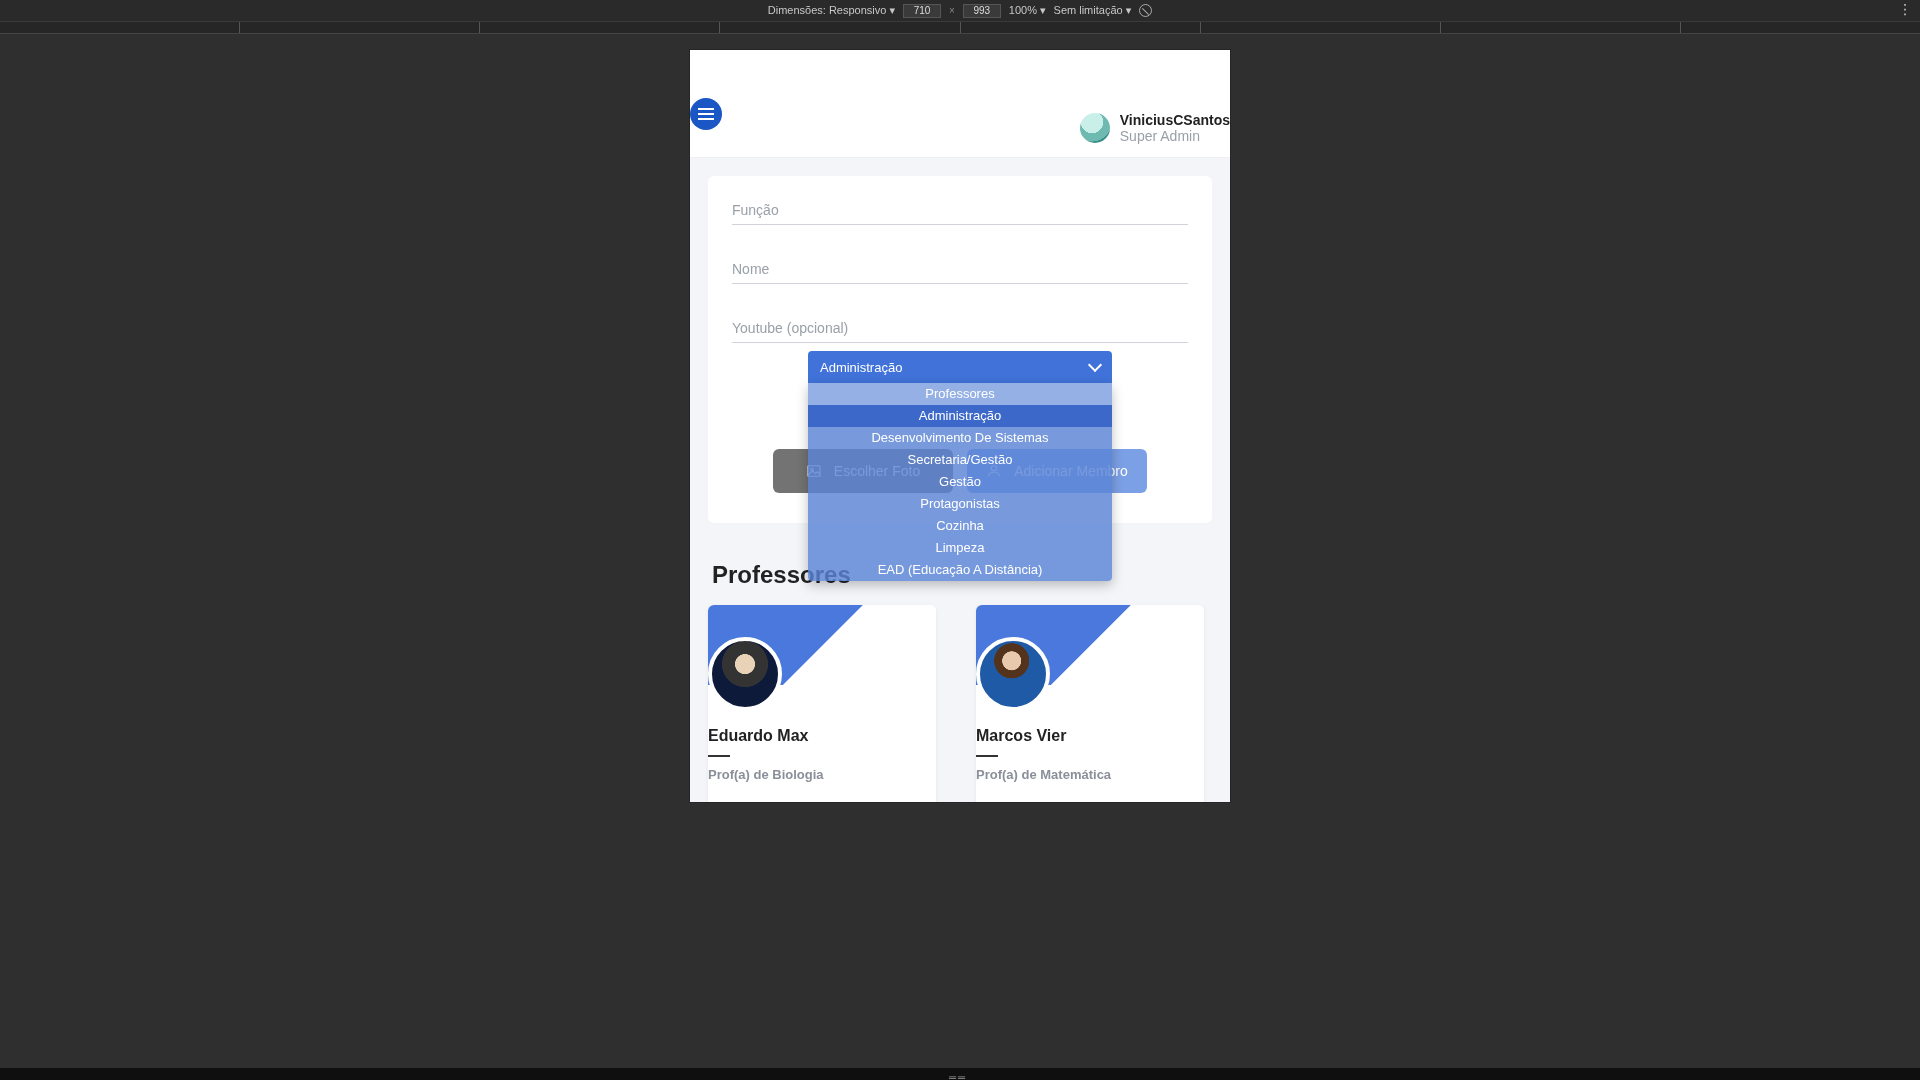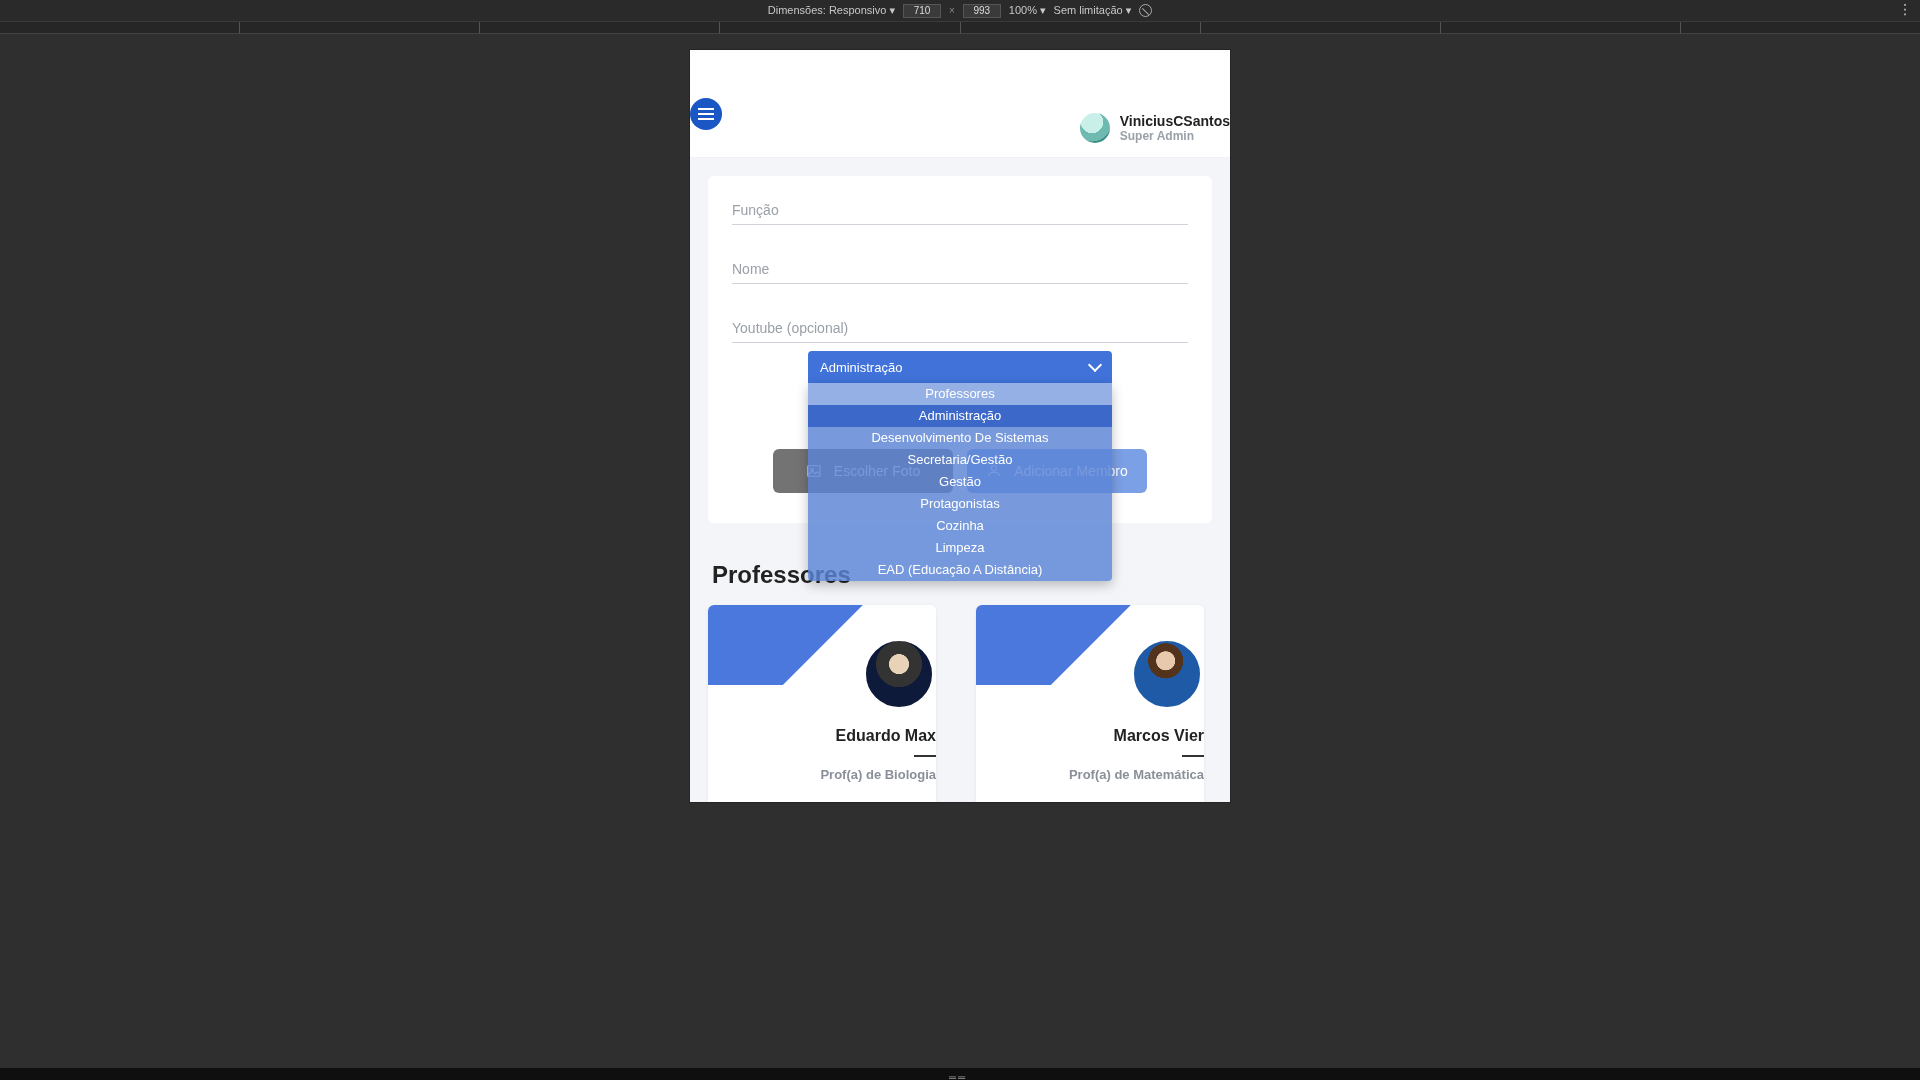--- a/index.html
+++ b/index.html
@@ -112,21 +112,21 @@
     background: #fff;
     box-shadow: 0 -5px 0 #fff, 0 5px 0 #fff;
   }
   .user-block { display: flex; align-items: center; gap: 10px; }
   .avatar {
     width: 30px; height: 30px; border-radius: 50%;
     background: radial-gradient(circle at 40% 30%, #c9f0e8 0 40%, #6fbab0 41% 70%, #3a8f86 71% 100%);
   }
   .user-text { display: flex; flex-direction: column; align-items: flex-start; }
   .user-name { font-weight: 700; font-size: 14px; color: #222; }
-  .user-role { font-size: 12px; color: #9aa0a8; font-weight: bold; }
+  .user-role { font-size: 14px; color: #9aa0a8; }
 
   
   .app-body {
     background: #f3f5f9;
     height: calc(100% - 60px);
     padding: 18px;
     position: relative;
   }
 
   .form-card {
@@ -231,21 +231,21 @@
 
   .prof-card {
     width: 228px;
     background: #fff;
     border-radius: 6px;
     overflow: hidden;
     position: relative;
     box-shadow: 0 1px 4px rgba(0,0,0,0.06);
     display: flex;
     flex-direction: column;
-    align-items: flex-end;
+    align-items: flex-start;
   }
   .prof-card .banner {
     width: 100%; height: 80px;
     background: linear-gradient(135deg, #4a78dd 0%, #4a78dd 50%, #fff 50.5%);
   }
   .prof-card .photo {
     width: 74px; height: 74px;
     border-radius: 50%;
     border: 4px solid #fff;
     margin-top: -48px;

